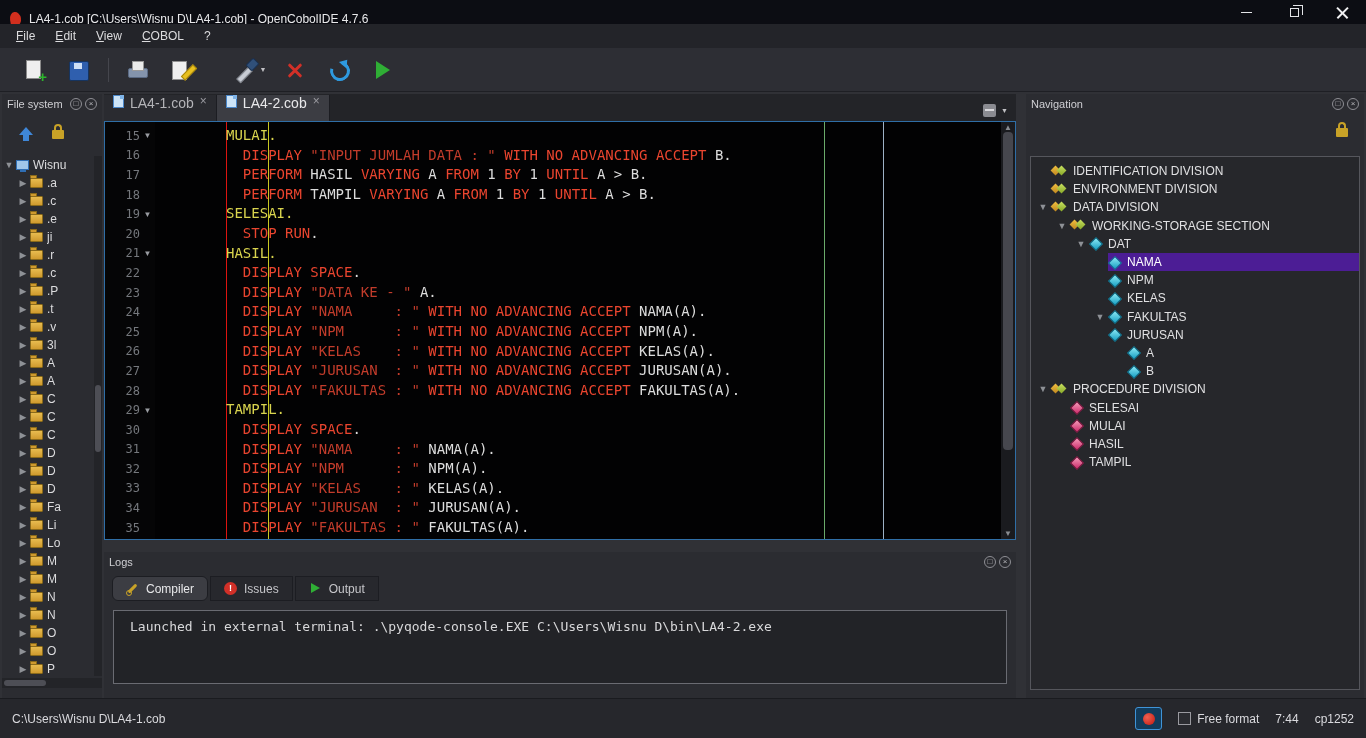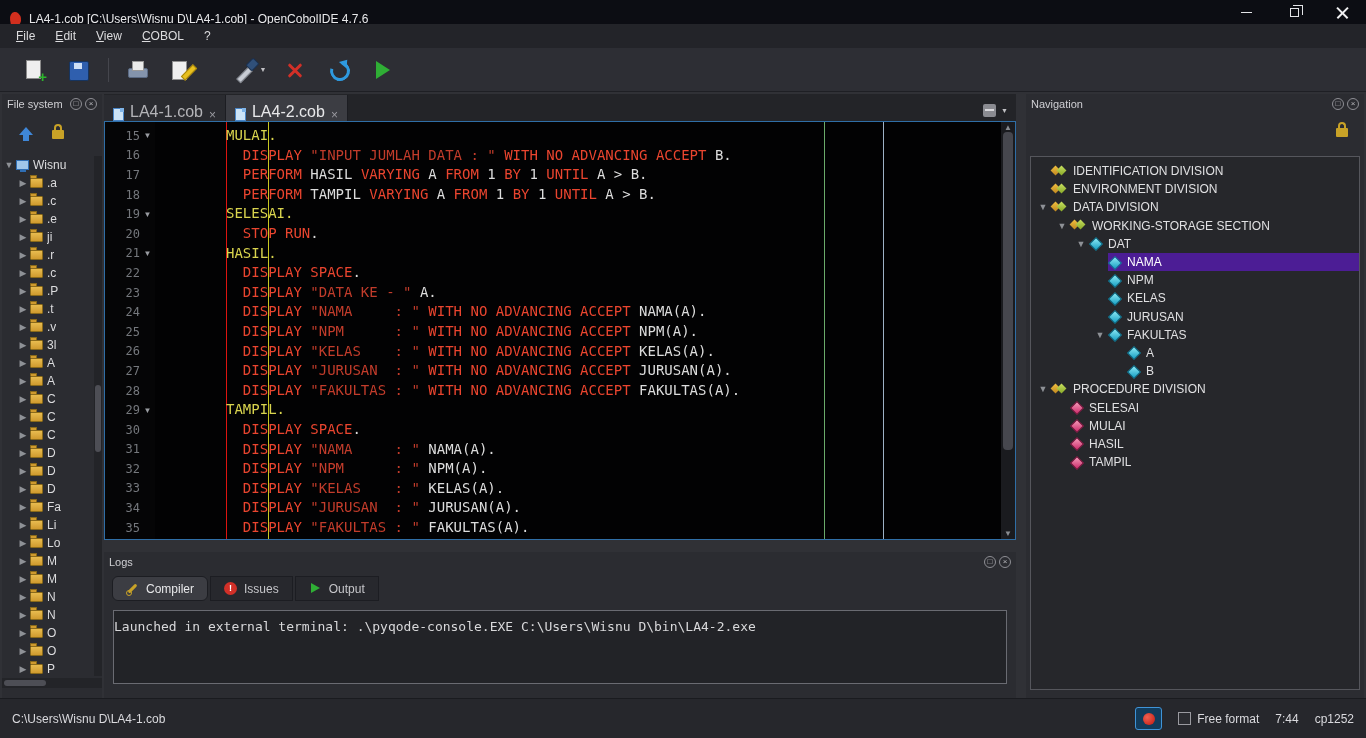--- a/index.html
+++ b/index.html
@@ -85,21 +85,21 @@
   .computer-icon { width:13px; height:10px; background:#9fc6ea; border:1px solid #2f6eb4; margin-right:4px; position:relative; flex:none; }
   .computer-icon::after { content:""; position:absolute; left:3px; bottom:-3px; width:6px; height:2px; background:#2f6eb4; }
   .fs-label { overflow:hidden; }
   .fs-vscroll { position:absolute; right:0; top:62px; width:8px; bottom:22px; background:#232428; }
   .fs-vthumb { position:absolute; left:1px; width:6px; top:44%; height:13%; background:#4d4e55; border-radius:3px; }
   .fs-hscroll { position:absolute; left:0; right:0; bottom:10px; height:10px; background:#232428; }
   .fs-hthumb { position:absolute; left:2px; width:42%; top:2px; height:6px; background:#4d4e55; border-radius:3px; }
 
   
   .tabbar { position:absolute; left:104px; top:94px; width:912px; height:27px; background:#232428; display:flex; align-items:flex-end; }
-  .tab { height:26px; display:flex; align-items:flex-end; padding:0 9px; gap:6px; background:#2a2b30; border-right:1px solid #1c1d22; font-size:16px; color:#b4b4b8; }
+  .tab { height:26px; display:flex; align-items:flex-start; padding:0 9px; gap:6px; background:#2a2b30; border-right:1px solid #1c1d22; font-size:14px; color:#b4b4b8; }
   .tab.active { background:#3c3d43; color:#e8e8ea; }
   .tab-file-icon { width:11px; height:13px; background:#cde4f7; border:1px solid #4a86c8; position:relative; flex:none; }
   .tab-file-icon::after { content:""; position:absolute; right:-1px; top:-1px; width:4px; height:4px; background:#7fb4e8; }
   .tab-close { color:#9a9aa0; font-size:12px; line-height:12px; }
   .tab-close::before { content:"×"; }
   .tab-options { margin-left:auto; display:flex; align-items:center; padding:0 8px 4px 0; gap:3px; }
   .mini-tool-icon { width:13px; height:13px; background:#8a8b91; border-radius:2px; position:relative; }
   .mini-tool-icon::after { content:""; position:absolute; left:2px; top:5px; width:9px; height:2px; background:#d8d8dc; }
 
   
@@ -132,21 +132,21 @@
   
   .logs { position:absolute; left:104px; top:552px; width:912px; height:146px; background:#2b2c31; }
   .logs-tabs { display:flex; gap:2px; padding:4px 0 0 8px; }
   .log-tab { height:25px; display:flex; align-items:center; gap:7px; padding:0 13px; background:#27282d; border:1px solid #1c1d22; font-size:12px; color:#c6c6ca; }
   .log-tab.active { background:#3c3d43; color:#e8e8ea;border-radius:6px; }
   .log-ic { position:relative; width:13px; height:13px; flex:none; }
   .log-ic-compiler::before { content:""; position:absolute; left:1px; top:5px; width:11px; height:3px; background:#c8a227; border-radius:2px; transform:rotate(-45deg); }
   .log-ic-compiler::after { content:""; position:absolute; left:0; top:8px; width:4px; height:4px; border:1.5px solid #c8a227; border-radius:50%; }
   .log-ic-issues::before { content:"!"; position:absolute; left:0; top:0; width:13px; height:13px; border-radius:50%; background:#d23028; color:#fff; font-size:9px; line-height:13px; text-align:center; font-weight:bold; }
   .log-ic-output::before { content:""; position:absolute; left:2px; top:1px; border-top:5.5px solid transparent; border-bottom:5.5px solid transparent; border-left:9px solid #2fae35; }
-  .logs-box { position:absolute; left:9px; right:9px; top:58px; height:74px; background:#222327; border:1px solid #6a6b72; color:#d8d8da; font-family:"DejaVu Sans Mono", monospace; font-size:13px; padding:8px 0; white-space:pre; overflow:hidden; }
+  .logs-box { position:absolute; left:9px; right:9px; top:58px; height:74px; background:#222327; border:1px solid #6a6b72; color:#d8d8da; font-family:"DejaVu Sans Mono", monospace; font-size:13px; padding:8px 16px; white-space:pre; overflow:hidden; }
 
   
   .nav-panel { position:absolute; left:1026px; top:94px; width:338px; height:604px; background:#2b2c31; }
   .nav-lock-row { height:38px; position:relative; }
   .nav-lock-row .lock-icon { position:absolute; right:16px; top:14px; }
   .nav-tree { position:absolute; left:4px; right:4px; top:62px; bottom:8px; background:#26272b; border:1px solid #55565c; overflow:hidden; padding-top:5px; }
   .nav-row { height:18.2px; display:flex; align-items:center; font-size:12px; color:#e0e0e2; white-space:nowrap; }
   .nav-row.selected { background:#4c1d95; color:#fff; }
   .nav-tri { width:16px; text-align:center; font-size:9px; color:#8e9196; flex:none; }
   .nav-tri.open::before { content:"▼"; }
@@ -594,28 +594,28 @@
         <div class="nav-label">NAMA</div>
       </div>
       <div class="nav-row" style="margin-left: 77px;">
         <div class="nav-ic ic-data"></div>
         <div class="nav-label">NPM</div>
       </div>
       <div class="nav-row" style="margin-left: 77px;">
         <div class="nav-ic ic-data"></div>
         <div class="nav-label">KELAS</div>
       </div>
-      <div class="nav-row" style="margin-left: 77px;">
-        <div class="nav-ic ic-data"></div>
-        <div class="nav-label">JURUSAN</div>
-      </div>
       <div class="nav-row" style="margin-left: 61px;">
         <div class="nav-tri open"></div>
         <div class="nav-ic ic-data"></div>
         <div class="nav-label">FAKULTAS</div>
+      </div>
+      <div class="nav-row" style="margin-left: 77px;">
+        <div class="nav-ic ic-data"></div>
+        <div class="nav-label">JURUSAN</div>
       </div>
       <div class="nav-row" style="margin-left: 96px;">
         <div class="nav-ic ic-data"></div>
         <div class="nav-label">A</div>
       </div>
       <div class="nav-row" style="margin-left: 96px;">
         <div class="nav-ic ic-data"></div>
         <div class="nav-label">B</div>
       </div>
       <div class="nav-row" style="margin-left: 4px;">

